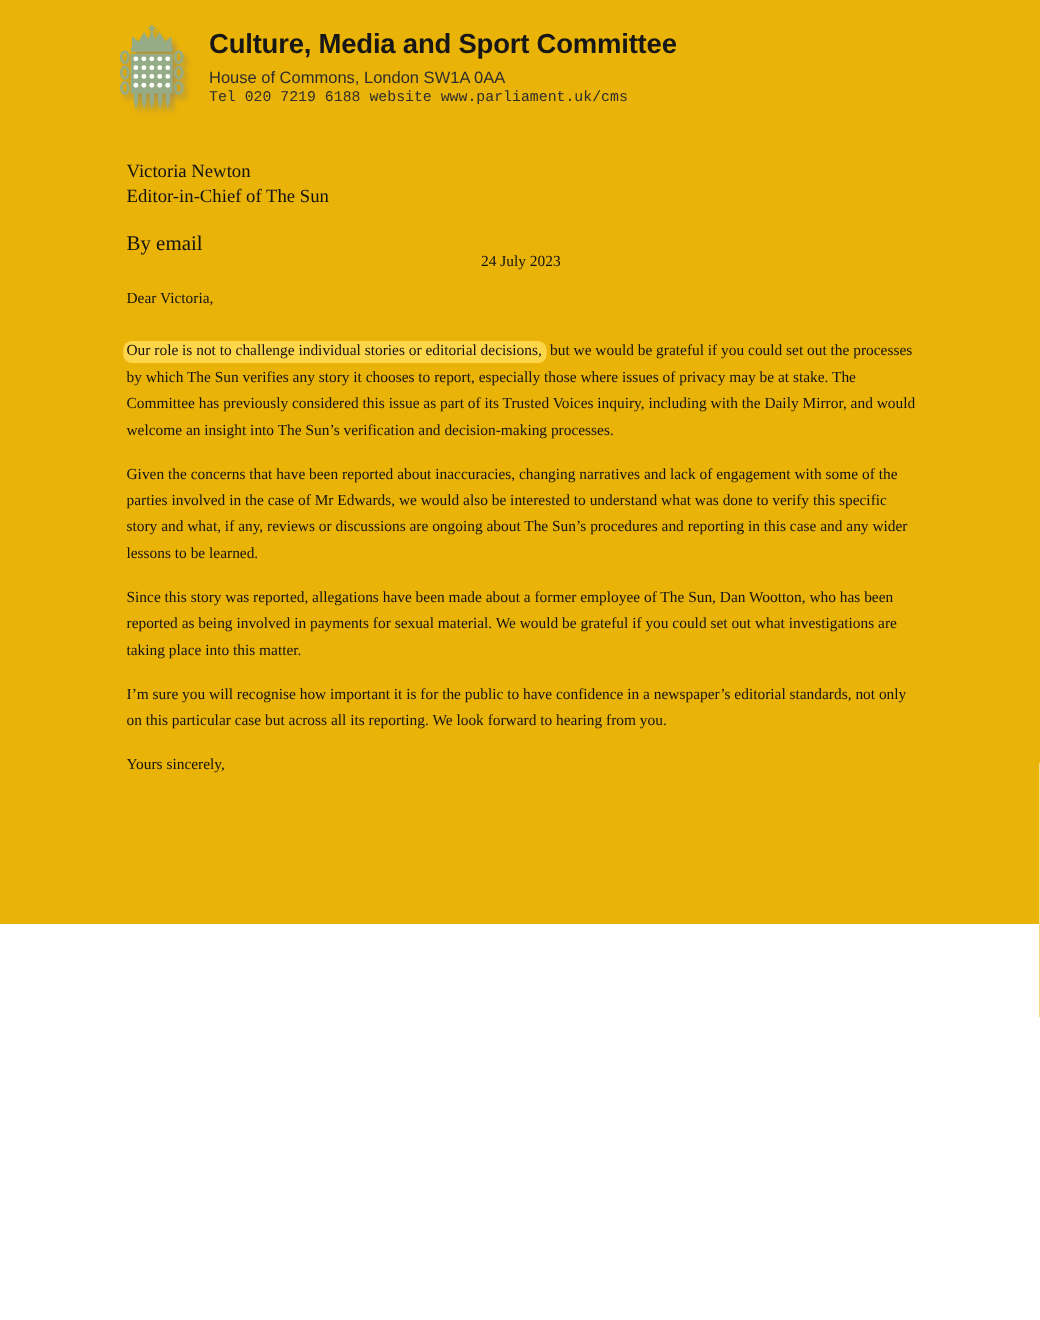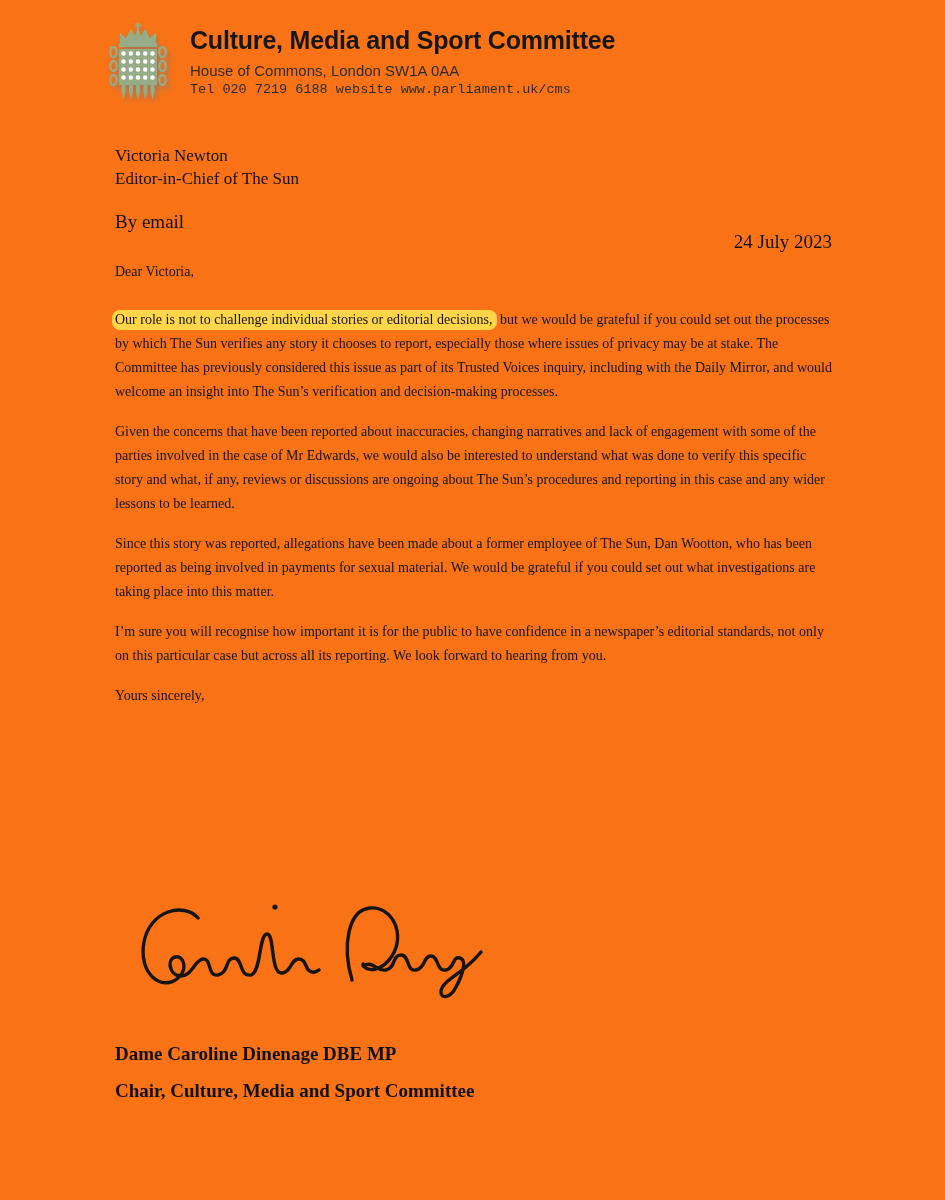--- a/index.html
+++ b/index.html
@@ -1,33 +1,33 @@
 <!DOCTYPE html>
 <html style="--hl: #ffd54a; --logo-green: #96ac86;"><head>
 <meta charset="utf-8">
 <style>
   html,body { margin:0; padding:0; background:#ffffff; }
   .page {
-    position:relative; width:945px; height:1200px; background:#f97316;
+    position:relative; width:945px; height:840px; background:#eab308;
     overflow:hidden; font-family:"Liberation Serif","DejaVu Serif",serif;
     color:#131313;
   }
   
   .logo { position:absolute; left:106px; top:22px; width:64px; height:88px;
           filter:drop-shadow(3px 4px 2.5px rgba(120,120,120,.55)); }
   .logo svg { width:100%; height:100%; display:block; }
   .head-text { position:absolute; left:190px; top:26px;
                font-family:"Liberation Sans","DejaVu Sans",sans-serif; }
   .head-text h1 { margin:0; font-size:25px; font-weight:700; letter-spacing:-0.2px; color:#171717; }
   .head-addr { margin-top:7px; font-size:15px; color:#2d2d2d; }
   .head-contact { margin-top:3px; font-size:13.5px; color:#2d2d2d;font-family:Liberation Mono, monospace; }
   
   .recipient { position:absolute; left:115px; top:144px; font-size:17px; line-height:23px; }
   .delivery  { position:absolute; left:115px; top:211px; font-size:19px; }
-  .date      { position:absolute; left:115px; top:231px; width:717px; text-align:right; font-size:19px; }
+  .date      { position:absolute; left:115px; top:231px; width:717px; text-align:center; font-size:14px; }
   .body      { position:absolute; left:115px; top:260px; width:717px; font-size:14px; line-height:24px; }
   .body p    { margin:0 0 16px 0; }
   .body p.salutation { margin-bottom:24px; }
   .hl {
     background: var(--hl, #ffd54a);
     border-radius:8px;
     padding:2px 4px 3px 3px;
     margin-left:-3px;
     box-decoration-break:clone; -webkit-box-decoration-break:clone;
   }

